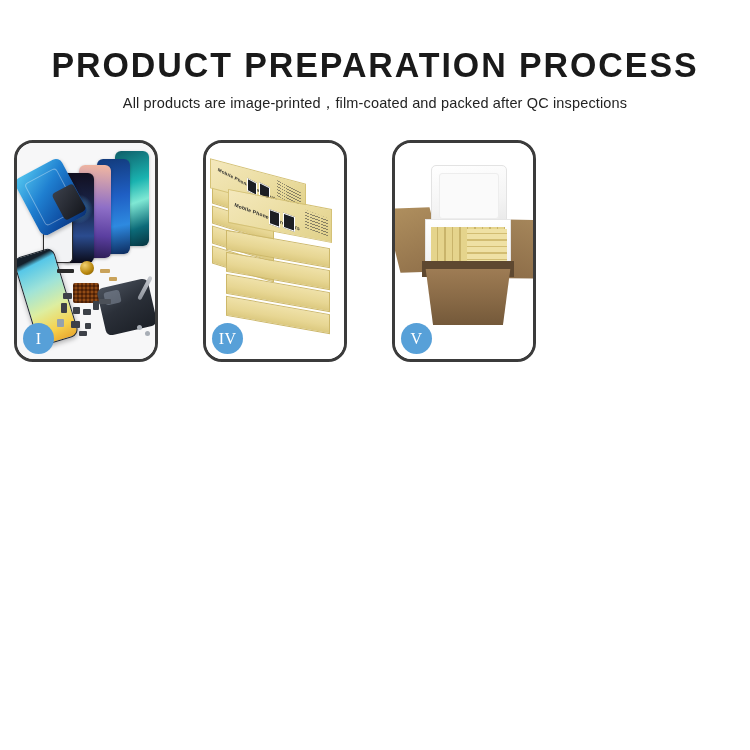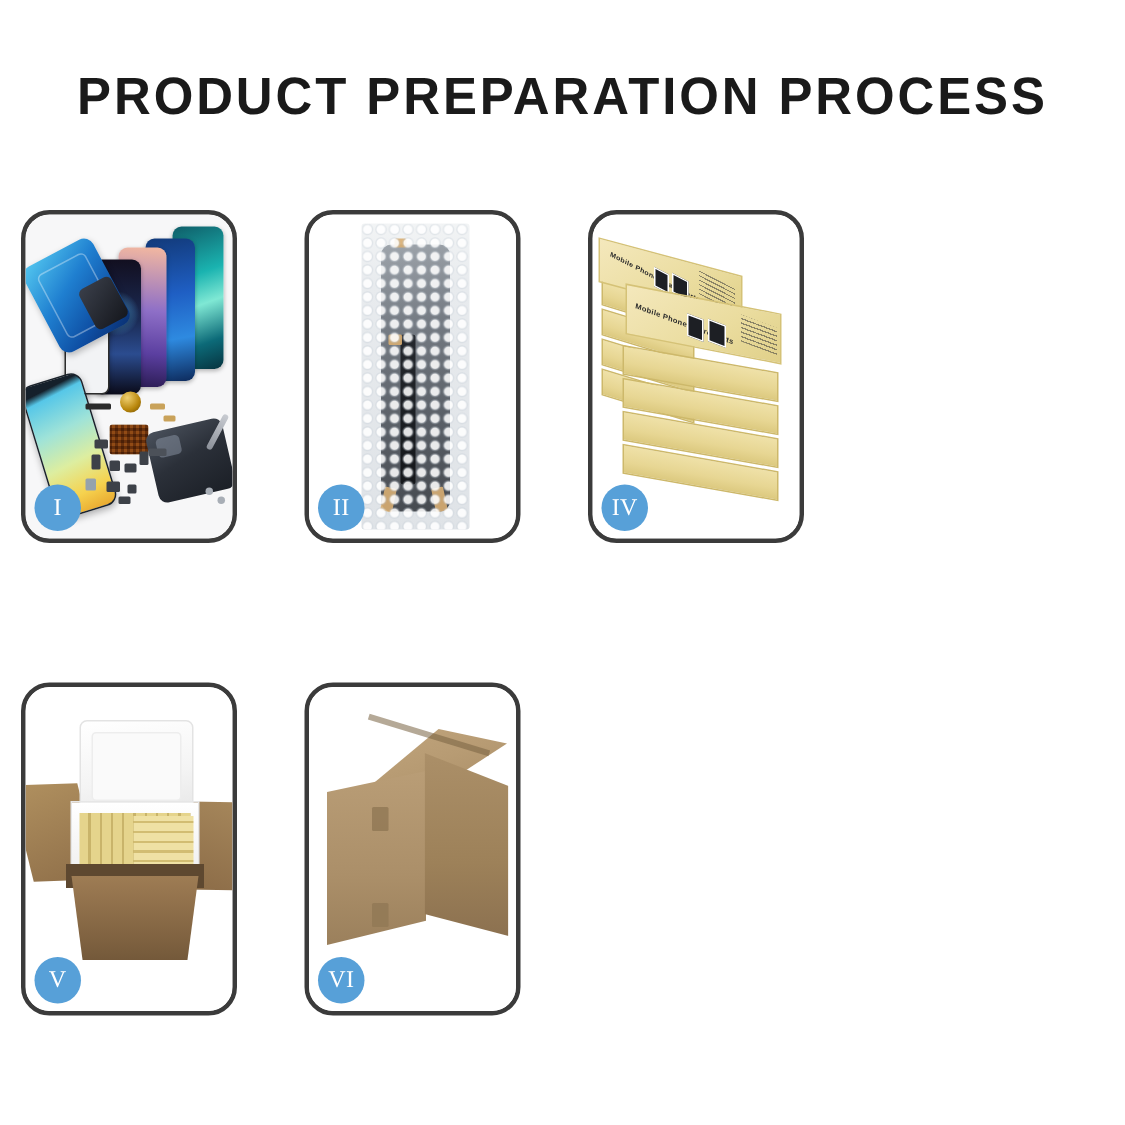--- a/index.html
+++ b/index.html
@@ -344,20 +344,21 @@
   }
   .p6-tape {
     position:absolute; background: rgba(146,121,86,.85); border-radius:1px;
   }
 </style>
 </head>
 <body>
 
 <div id="header">
   <h1 id="page-title">PRODUCT PREPARATION PROCESS</h1>
+  <p id="page-subtitle">All products are image-printed，film-coated and packed after QC inspections</p>
 </div>
 
 <div id="steps-grid">
 
   <div class="step-panel">
     <div class="panel-photo">
       <div class="p1-bg"></div>
 
       <div class="p1-phone p1-s5"></div>
       <div class="p1-phone p1-s4"></div>
@@ -393,35 +394,20 @@
         <div class="p1-bit" style="left:68px;top:180px;width:6px;height:6px;"></div>
         <div class="p1-bit" style="left:82px;top:156px;width:12px;height:5px;background:#4c5159;"></div>
         <div class="p1-bit" style="left:62px;top:188px;width:8px;height:5px;"></div>
         <div class="p1-bit" style="left:120px;top:182px;width:5px;height:5px;background:#a8aeb6;border-radius:50%;"></div>
         <div class="p1-bit" style="left:128px;top:188px;width:5px;height:5px;background:#a8aeb6;border-radius:50%;"></div>
       </div>
     </div>
     <div class="step-badge">I</div>
   </div>
 
-  <div class="step-panel">
-    <div class="panel-photo">
-      <div class="p2-bg"></div>
-      <div class="p2-bag">
-        <div class="p2-screen"></div>
-        <div class="p2-flex"></div>
-        <div class="p2-tape" style="left:22px;top:10px;width:8px;height:6px;"></div>
-        <div class="p2-tape" style="left:18px;top:74px;width:9px;height:7px;"></div>
-        <div class="p2-tape" style="left:14px;top:176px;width:8px;height:16px;transform:rotate(12deg);"></div>
-        <div class="p2-tape" style="left:48px;top:176px;width:8px;height:16px;transform:rotate(-12deg);"></div>
-        <div class="p2-bubbles"></div>
-      </div>
-    </div>
-    <div class="step-badge">II</div>
-  </div>
 
 
   <div class="step-panel">
     <div class="panel-photo">
       <div class="p4-bg"></div>
       <div class="p4-stack">
 
         <div class="p4-box" style="left:6px;top:52px;width:62px;height:18px;transform:skewY(17deg);"></div>
         <div class="p4-box" style="left:6px;top:72px;width:62px;height:18px;transform:skewY(17deg);"></div>
         <div class="p4-box" style="left:6px;top:92px;width:62px;height:18px;transform:skewY(17deg);"></div>
@@ -459,27 +445,14 @@
       <div class="p5-foam-lid"></div>
       <div class="p5-foam-body"></div>
       <div class="p5-inner-boxes"></div>
       <div class="p5-inner-boxes2"></div>
       <div class="p5-carton-inner"></div>
       <div class="p5-carton-front"></div>
     </div>
     <div class="step-badge">V</div>
   </div>
 
-  <div class="step-panel">
-    <div class="panel-photo">
-      <div class="p6-bg"></div>
-      <div class="p6-top"></div>
-      <div class="p6-left">
-        <div class="p6-tape" style="left:30px;top:24px;width:11px;height:16px;"></div>
-        <div class="p6-tape" style="left:30px;top:88px;width:11px;height:16px;"></div>
-      </div>
-      <div class="p6-right"></div>
-      <div class="p6-seam"></div>
-    </div>
-    <div class="step-badge">VI</div>
-  </div>
 
 </div>
 
 </body></html>

